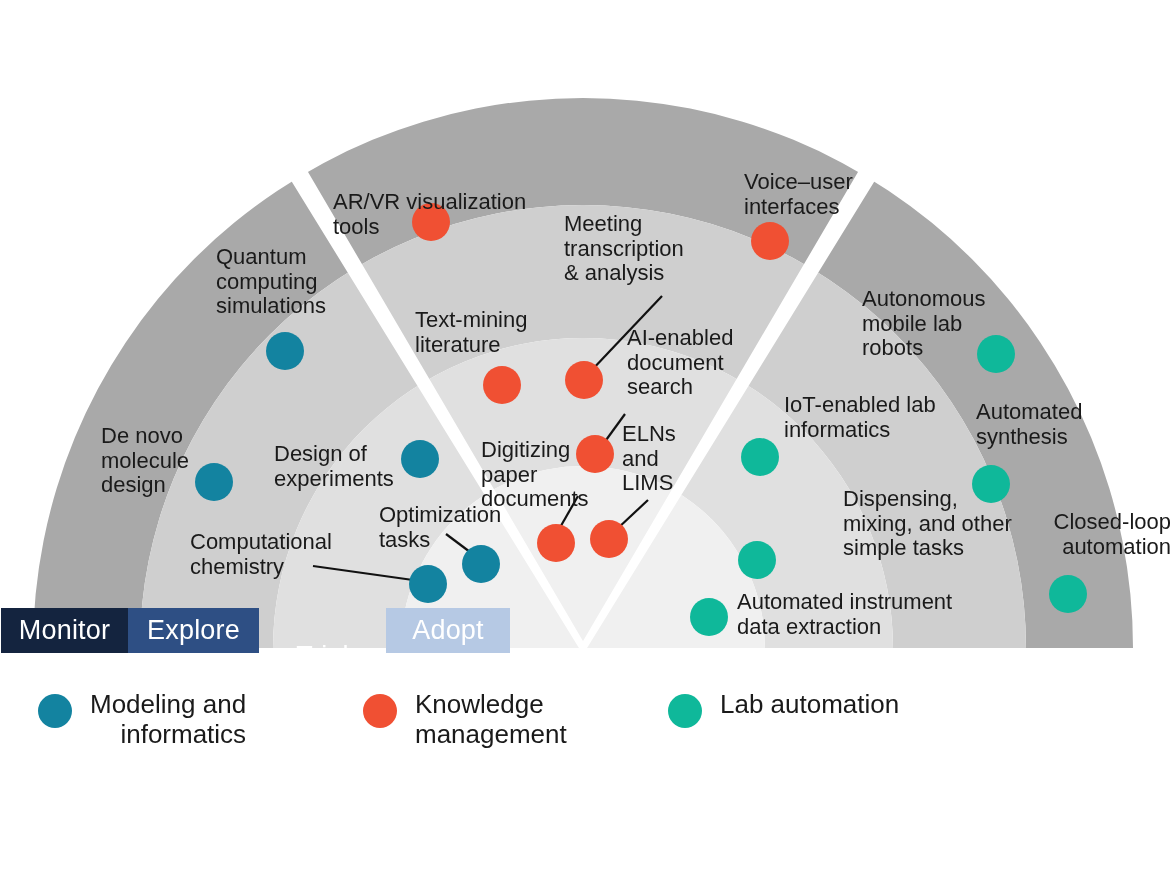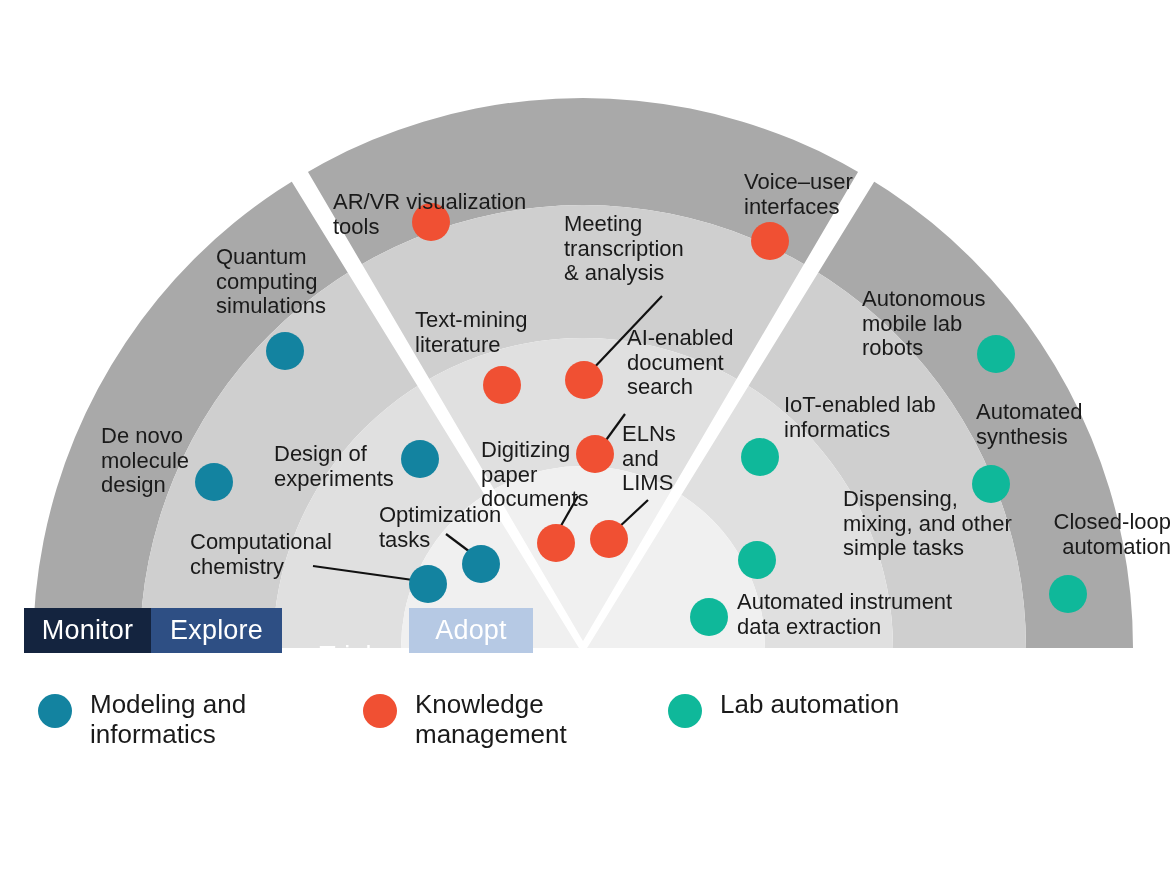--- a/index.html
+++ b/index.html
@@ -186,29 +186,29 @@
 mixing, and other
 simple tasks</div>
       <div class="label al-left" style="left: 1016px; top: 510px; width: 155px; text-align: right;">Closed-loop
 automation</div>
       <div class="label al-left" style="left: 190px; top: 530px; width: 180px;">Computational
 chemistry</div>
       <div class="label al-left" style="left: 737px; top: 590px; width: 270px;">Automated instrument
 data extraction</div>
     </div>
 
-  <div class="stage-bar" id="stage-bar" style="left: 24px; top: 608px; width: 569px; height: 45px;">
+  <div class="stage-bar" id="stage-bar" style="left: 1px; top: 608px; width: 569px; height: 45px;">
       <div class="stage-cell" style="background: rgb(20, 36, 63); width: 127px;">Monitor</div>
       <div class="stage-cell" style="background: rgb(46, 79, 132); width: 131px;">Explore</div>
       <div class="stage-cell" style="background: rgb(126, 156, 205); width: 127px; margin-top: 48px;">Trial</div>
       <div class="stage-cell" style="background: rgb(182, 201, 228); width: 124px;">Adopt</div>
     </div>
 
   <div class="legend" id="legend" style="left: 38px; top: 690px; position: absolute; width: 1100px; height: 100px;">
-      <div class="legend-item" style="position: absolute; left: 0px; top: 0px;">
+      <div class="legend-item" style="position: absolute; left: 0px; top: 0px; text-align: right;">
         <span class="legend-dot" style="background: rgb(19, 131, 160);"></span>
         <span class="legend-text">Modeling and
 informatics</span>
       </div>
       <div class="legend-item" style="position: absolute; left: 325px; top: 0px;">
         <span class="legend-dot" style="background: rgb(240, 80, 51);"></span>
         <span class="legend-text">Knowledge
 management</span>
       </div>
       <div class="legend-item" style="position: absolute; left: 630px; top: 0px;">

